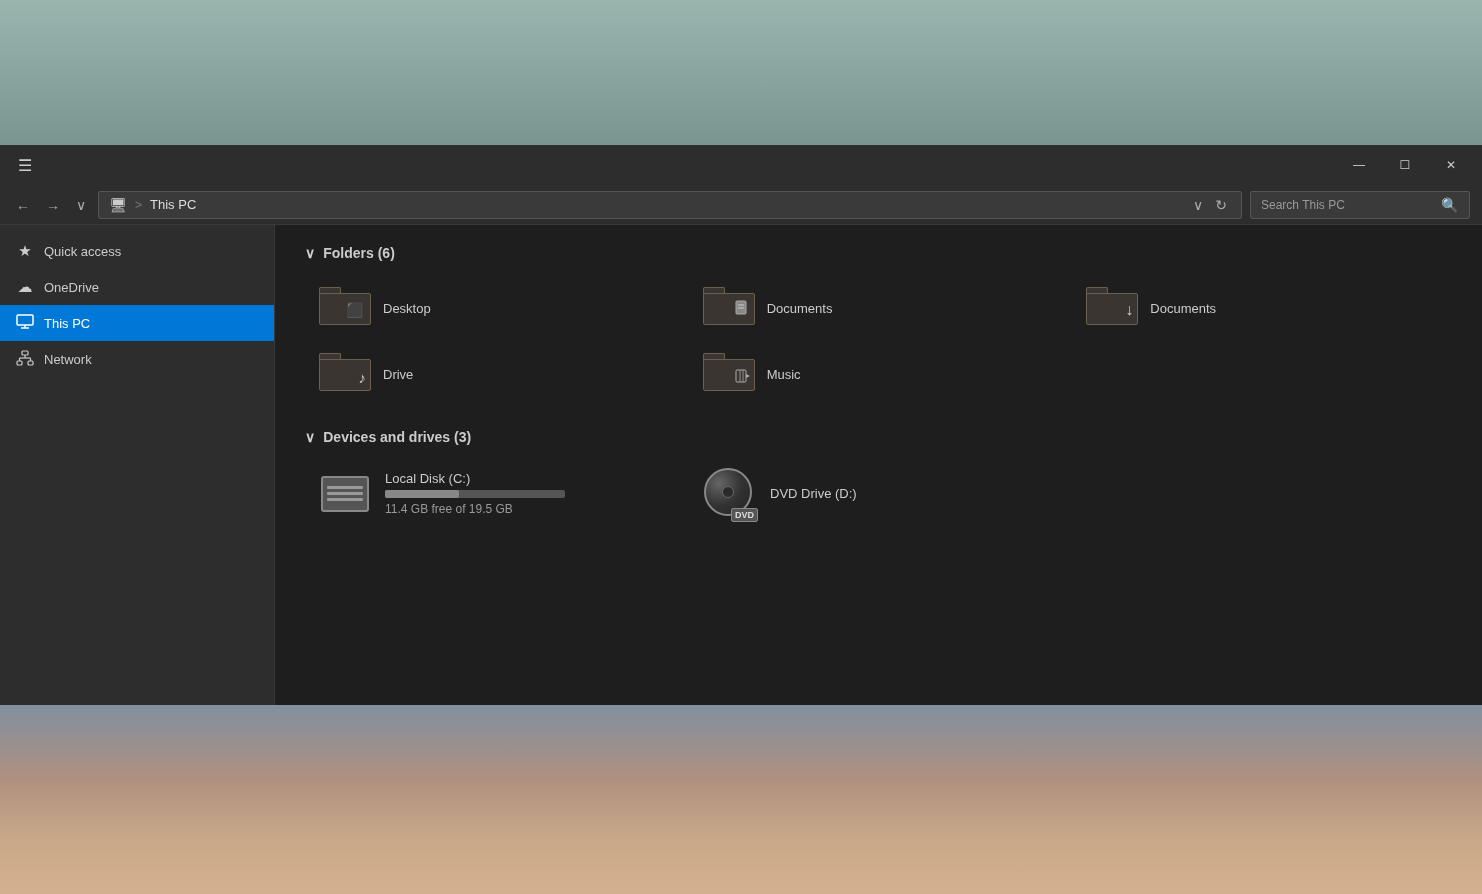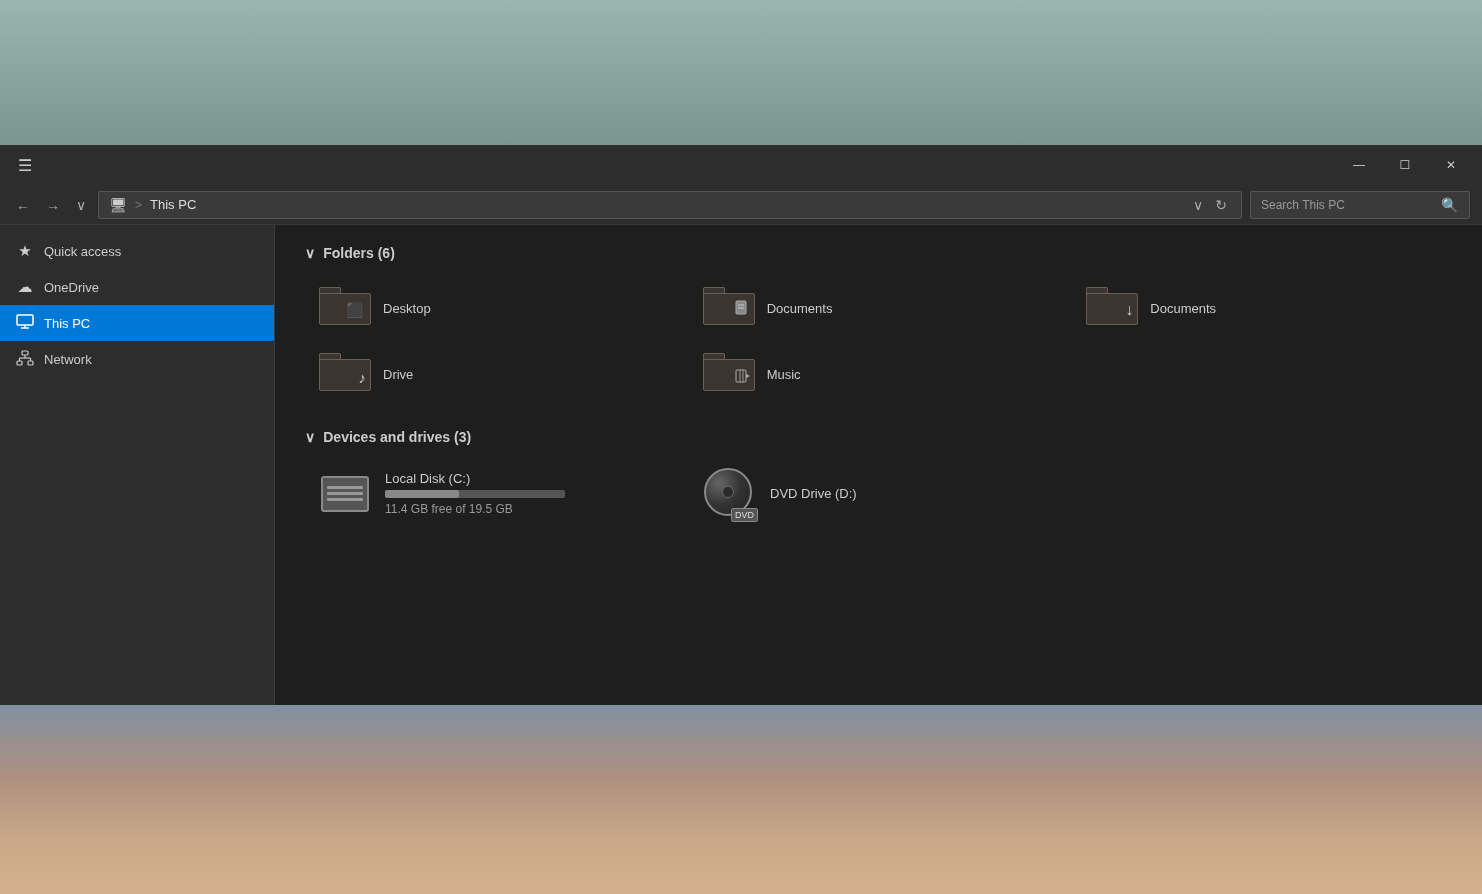--- a/index.html
+++ b/index.html
@@ -343,21 +343,21 @@
     .dvd-label-badge {
       position: absolute;
       bottom: -2px;
       right: -2px;
       background: #555;
       border: 1px solid #888;
       border-radius: 2px;
       padding: 1px 3px;
       font-size: 9px;
       color: #ddd;
-      font-weight: normal;
+      font-weight: bold;
     }
 
     .drive-info {
       display: flex;
       flex-direction: column;
       gap: 4px;
     }
 
     .drive-name {
       font-size: 13px;

